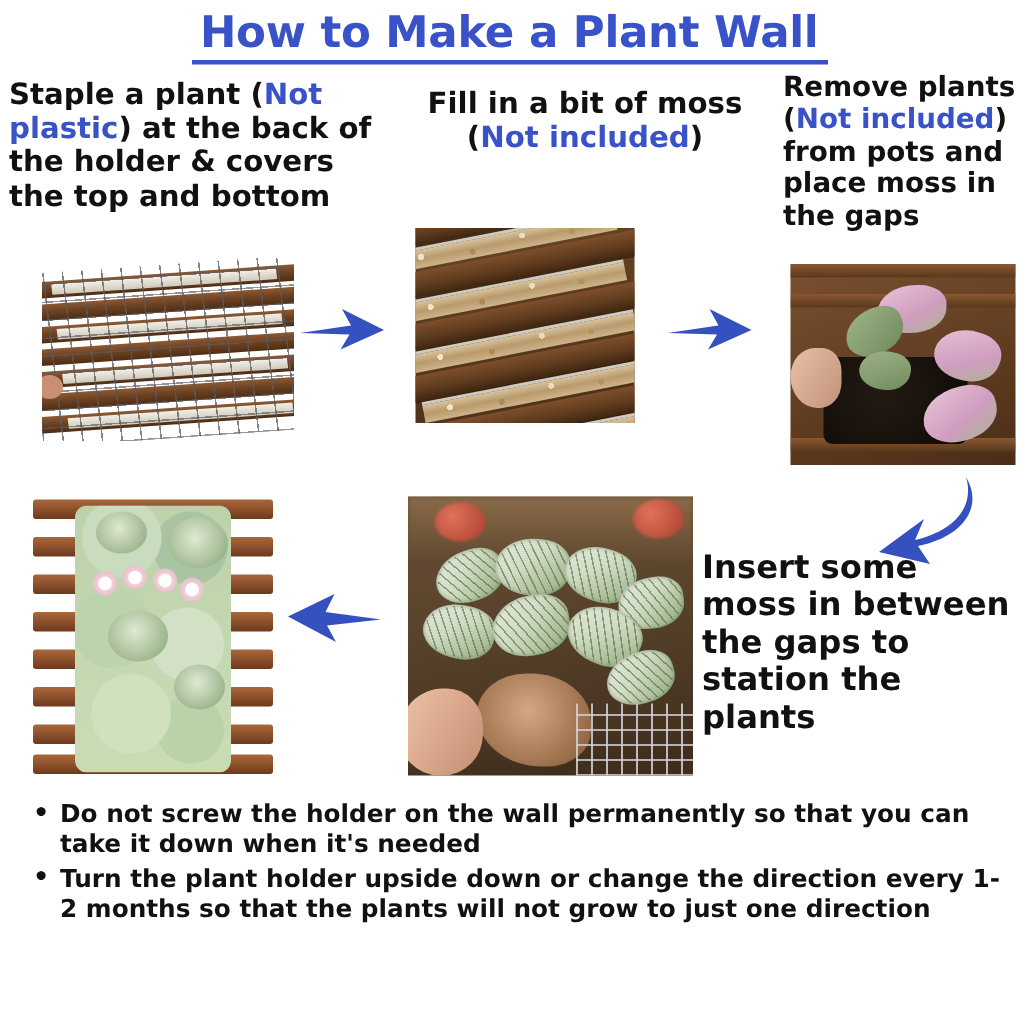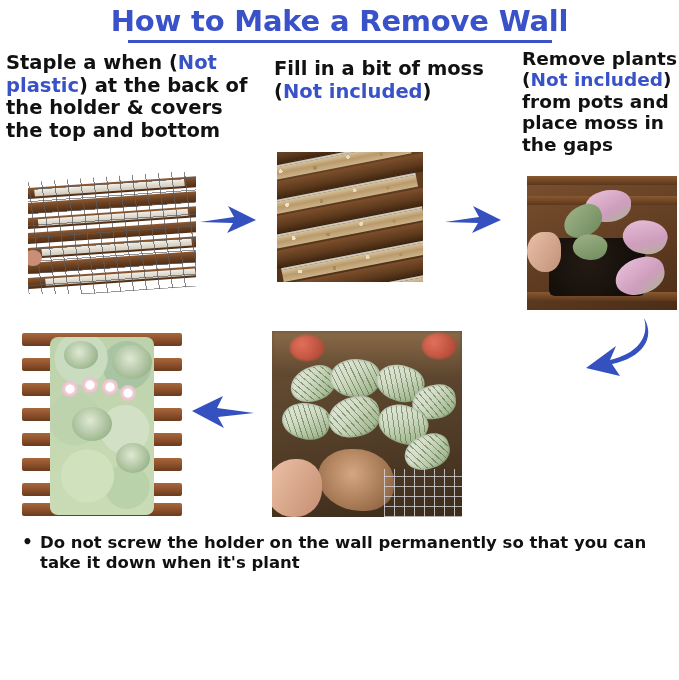--- a/index.html
+++ b/index.html
@@ -38,21 +38,21 @@
   
   .step-text {
     position: absolute;
     font-weight: bold;
     line-height: 1.16;
     color: #111111;
   }
   .blue { color: #3a52c8; }
 
   #step1-text { left: 6px;   top: 52px;  width: 258px; font-size: 19.5px; text-align: left; }
-  #step2-text { left: 274px; top: 58px;  width: 232px; font-size: 19.5px; text-align: left; }
+  #step2-text { left: 274px; top: 58px;  width: 232px; font-size: 19.5px; text-align: center; }
   #step3-text { left: 522px; top: 48px;  width: 156px; font-size: 18.5px; text-align: left; }
   #step4-text { left: 468px; top: 367px; width: 212px; font-size: 21.5px; text-align: left; }
 
   
   .photo { position: absolute; overflow: hidden; background: #fdfdfb; }
 
   
   #photo-mesh { left: 28px; top: 172px; width: 168px; height: 122px; background:#ffffff; }
   #photo-mesh .plank-stack {
     position: absolute; left: -6px; top: 8px; width: 184px; height: 106px;
@@ -219,25 +219,25 @@
     content: "\2022";
     position: absolute; left: -18px; top: -1px;
     font-size: 17px; color: #111111;
   }
 </style>
 </head>
 <body>
 
 <div class="page">
 
-  <div class="title">How to Make a Remove Wall</div>
+  <div class="title">How to Make a Plant Wall</div>
   <div class="title-underline"></div>
 
   <div class="step-text" id="step1-text">
-    <span>Staple a when (</span><span class="blue"><span>Not</span> <span>plastic</span></span><span>) at the back of the holder  &amp; covers the top and bottom</span>
+    <span>Staple a plant (</span><span class="blue"><span>Not</span> <span>plastic</span></span><span>) at the back of the holder  &amp; covers the top and bottom</span>
   </div>
 
   <div class="photo" id="photo-mesh">
     <div class="plank-stack">
       <div class="plank" style="top:2px"></div>
       <div class="plank" style="top:17px"></div>
       <div class="plank" style="top:32px"></div>
       <div class="plank" style="top:47px"></div>
       <div class="plank" style="top:62px"></div>
       <div class="plank" style="top:77px"></div>
@@ -298,20 +298,21 @@
     <div class="leaf g" style="left:46px; top:58px; width:34px; height:26px; transform:rotate(12deg);"></div>
     <div class="finger"></div>
   </div>
 
   <div class="arrow" style="left:566px; top:316px;">
     <svg width="90" height="64" viewBox="0 0 90 64" aria-hidden="true">
       <path d="M78 2 C84 22, 70 38, 44 44 L50 30 L20 52 L54 60 L46 48 C76 42, 90 22, 78 2 Z" fill="#3550bf"></path>
     </svg>
   </div>
 
+  <div class="step-text" id="step4-text">Insert some moss in between the gaps to station the plants</div>
 
   <div class="photo" id="photo-insert">
     <div class="blur-top"></div>
     <div class="tomato" style="left:18px; top:4px;"></div>
     <div class="tomato" style="left:150px; top:2px;"></div>
     <div class="fitleaf" style="left:18px;  top:36px; width:46px; height:34px; transform:rotate(-18deg);"></div>
     <div class="fitleaf" style="left:58px;  top:28px; width:50px; height:38px; transform:rotate(6deg);"></div>
     <div class="fitleaf" style="left:104px; top:34px; width:48px; height:36px; transform:rotate(20deg);"></div>
     <div class="fitleaf" style="left:140px; top:54px; width:44px; height:34px; transform:rotate(-8deg);"></div>
     <div class="fitleaf" style="left:10px;  top:72px; width:48px; height:36px; transform:rotate(14deg);"></div>
@@ -346,17 +347,18 @@
       <div class="succ" style="left:96px;  top:112px; width:34px; height:30px;"></div>
       <div class="bloom" style="left:42px; top:50px;"></div>
       <div class="bloom" style="left:62px; top:46px;"></div>
       <div class="bloom" style="left:82px; top:48px;"></div>
       <div class="bloom" style="left:100px; top:54px;"></div>
     </div>
   </div>
 
   <div id="bullets">
     <ul>
-      <li>Do not screw the holder on the wall permanently so that you can take it down when it's plant</li>
+      <li>Do not screw the holder on the wall permanently so that you can take it down when it's needed</li>
+      <li>Turn the plant holder upside down or change the direction every 1-2 months so that the plants will not grow to just one direction</li>
     </ul>
   </div>
 
 </div>
 
 </body></html>

